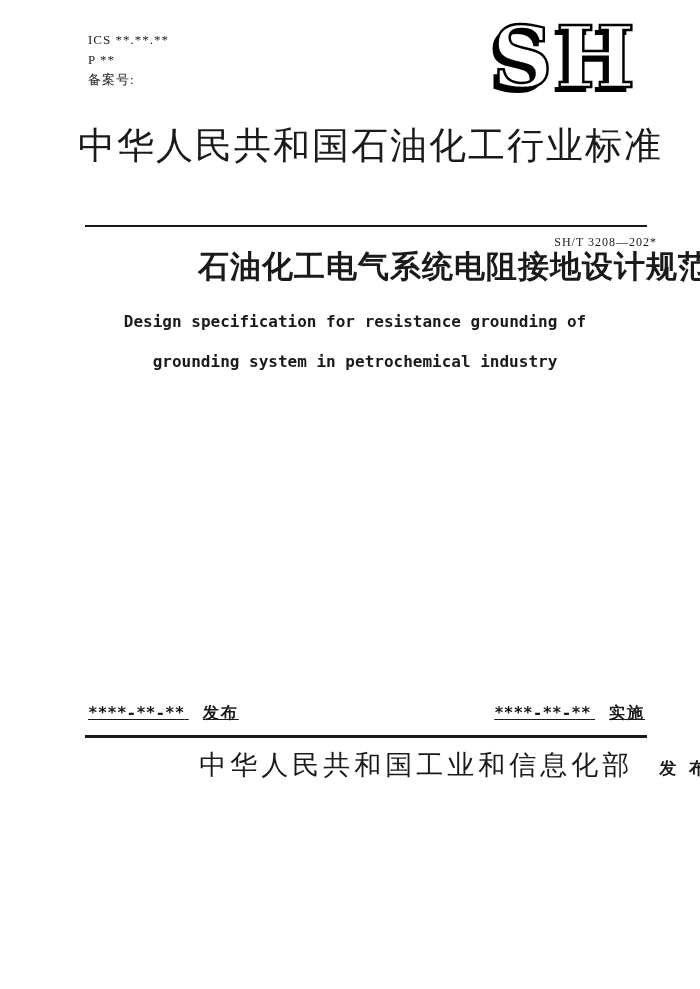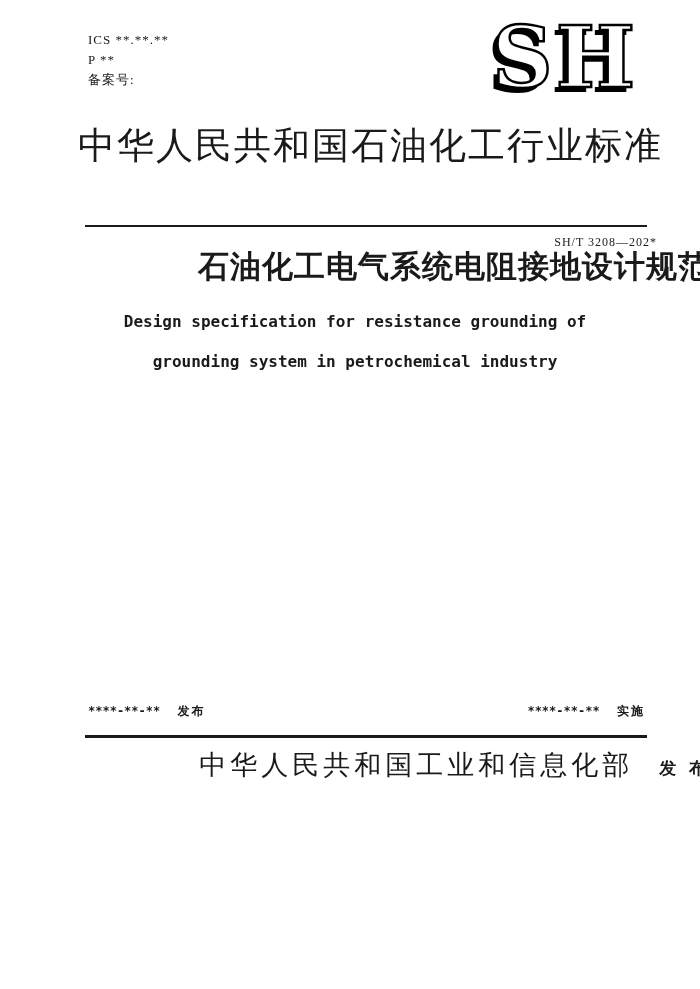--- a/index.html
+++ b/index.html
@@ -122,23 +122,24 @@
   }
 
   
   .date-row {
     position: absolute;
     left: 88px;
     top: 703px;
     width: 557px;
     display: flex;
     justify-content: space-between;
-    font-size: 12px;
+    font-size: 16px;
     font-family: "Liberation Sans", sans-serif;
     font-weight: 600;
+    text-decoration: underline;
   }
   .date-row .stars {
     font-family: "DejaVu Sans Mono", monospace;
     font-weight: 700;
     letter-spacing: 0px;
   }
   .date-row .date-label { margin-left: 14px; letter-spacing: 2px; }
   .date-group { white-space: nowrap; }
 
   .rule-bottom {

